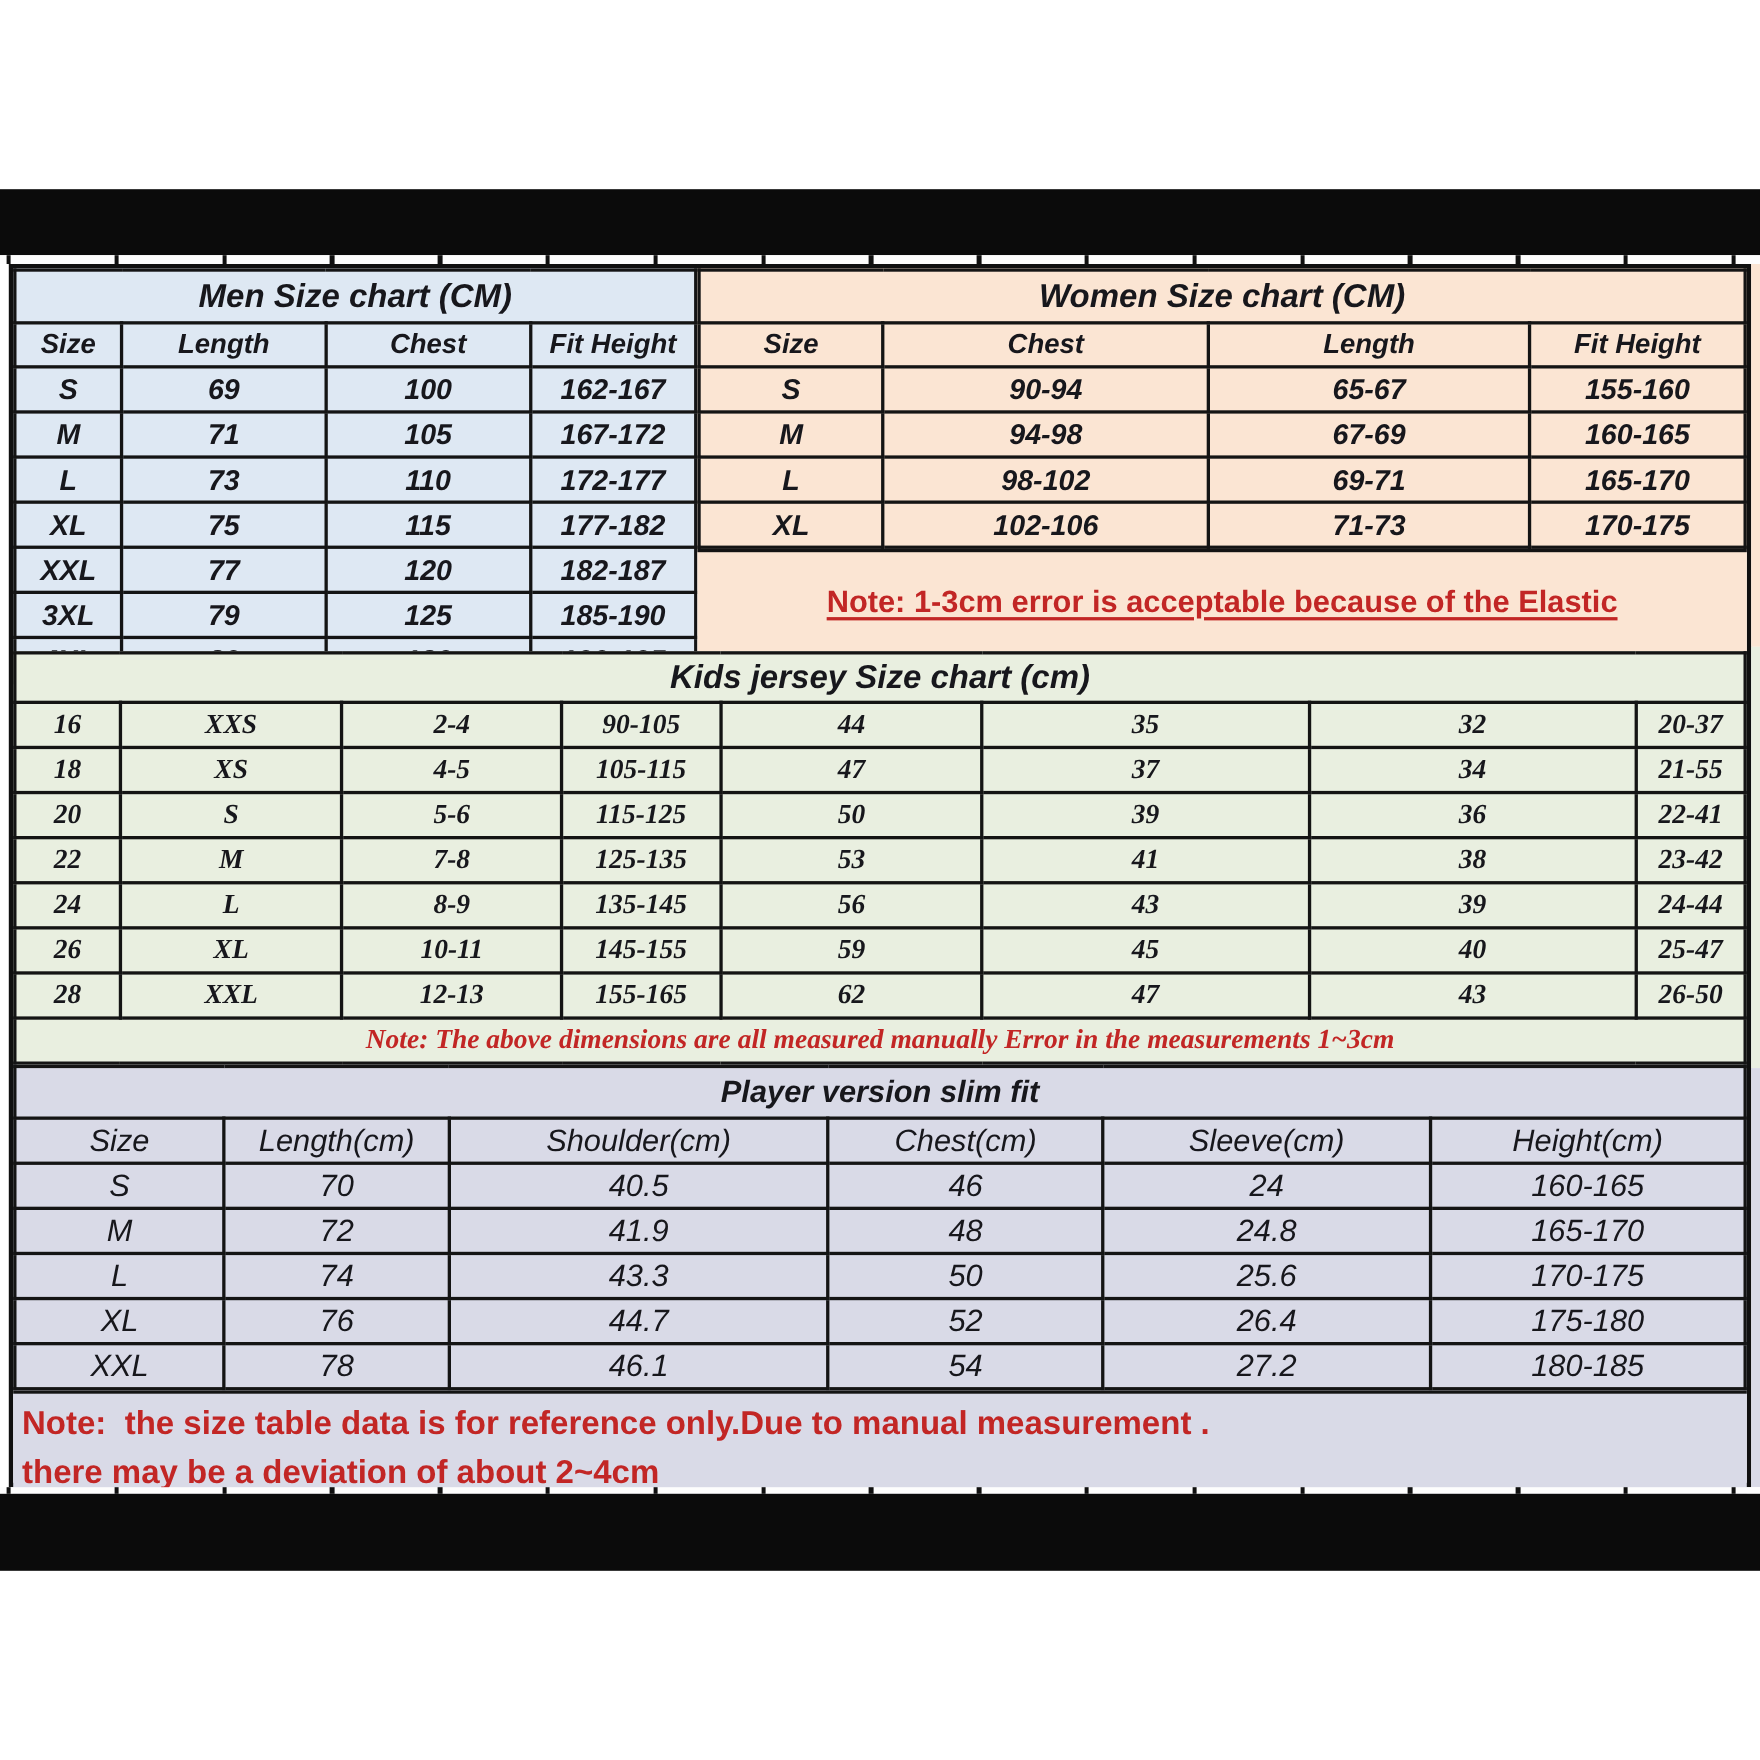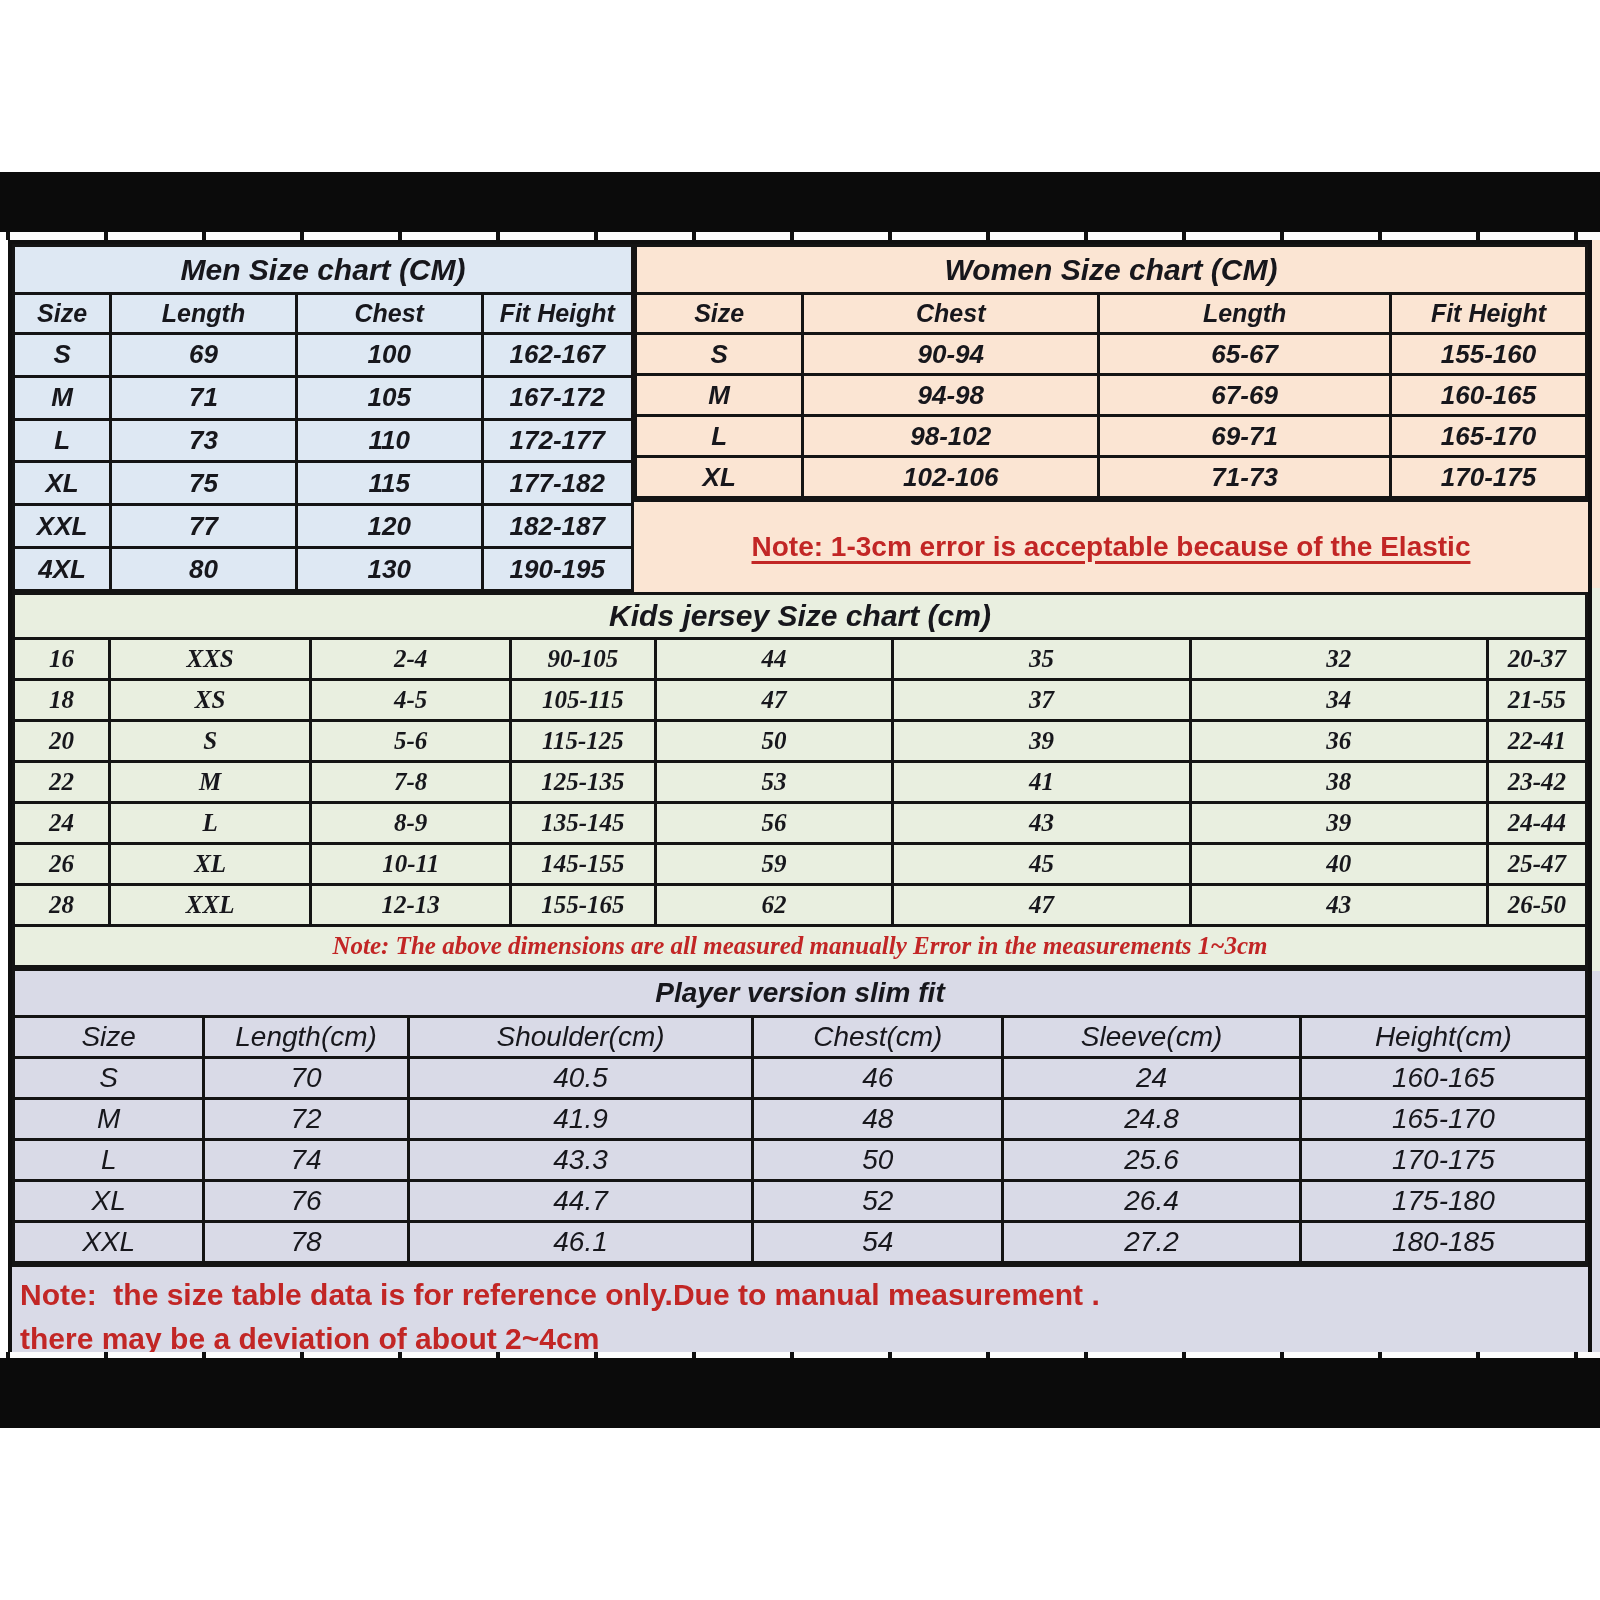--- a/index.html
+++ b/index.html
@@ -115,20 +115,26 @@
                 <td>XL</td>
                 <td>75</td>
                 <td>115</td>
                 <td>177-182</td>
               </tr>
               <tr>
                 <td>XXL</td>
                 <td>77</td>
                 <td>120</td>
                 <td>182-187</td>
+              </tr>
+              <tr>
+                <td>3XL</td>
+                <td>79</td>
+                <td>125</td>
+                <td>185-190</td>
               </tr>
               <tr>
                 <td>4XL</td>
                 <td>80</td>
                 <td>130</td>
                 <td>190-195</td>
               </tr>
             </tbody>
         </table>
       </div>

